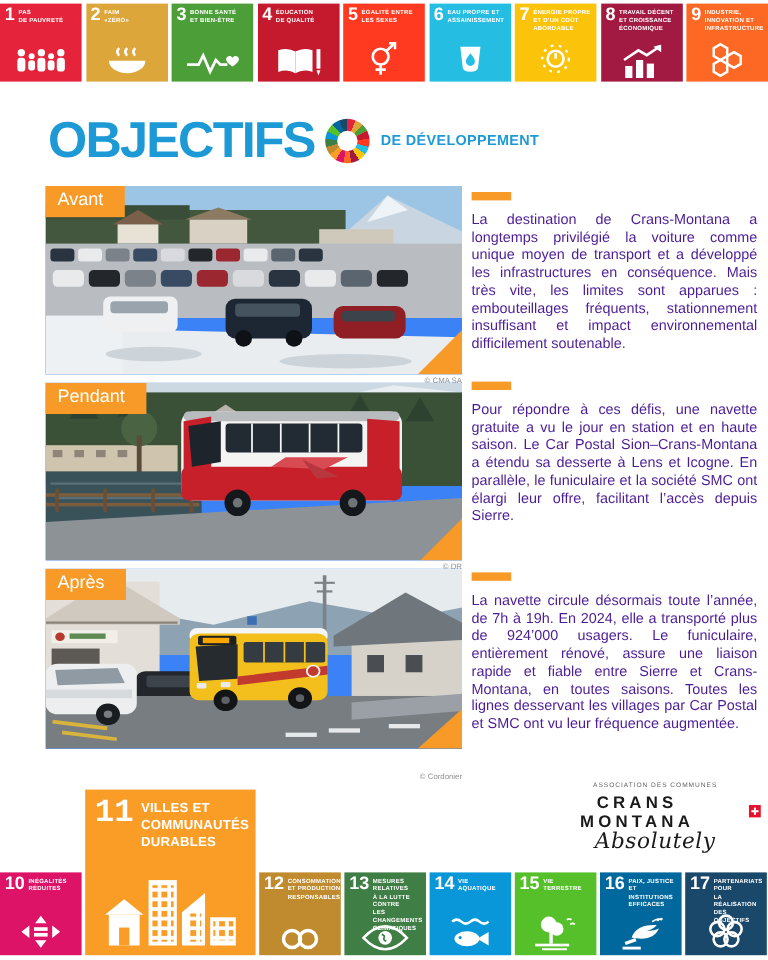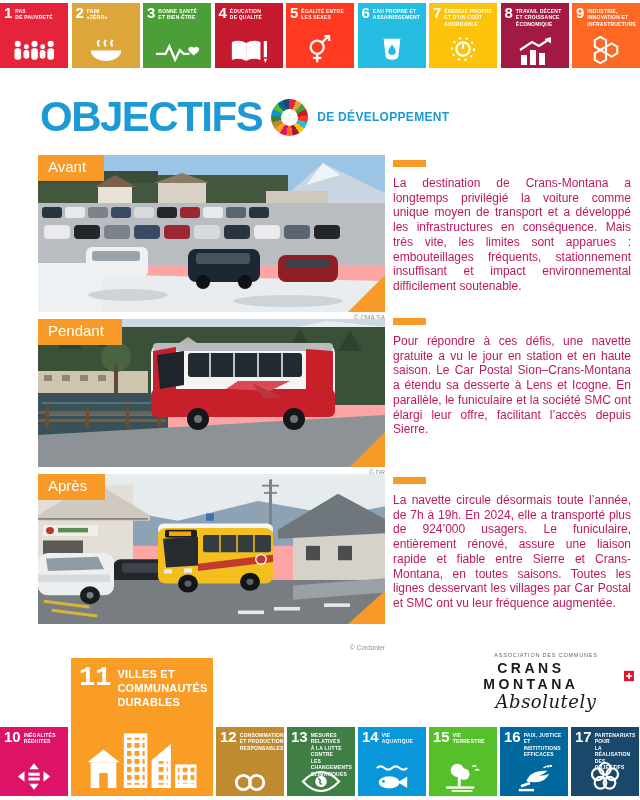--- a/index.html
+++ b/index.html
@@ -30,31 +30,31 @@
       #c5192d 17.6% 23.5%,#ff3a21 23.5% 29.4%,#26bde2 29.4% 35.3%,#fcc30b 35.3% 41.2%,
       #a21942 41.2% 47.1%,#fd6925 47.1% 52.9%,#dd1367 52.9% 58.8%,#fd9d24 58.8% 64.7%,
       #bf8b2e 64.7% 70.6%,#3f7e44 70.6% 76.5%,#0a97d9 76.5% 82.4%,#56c02b 82.4% 88.2%,
       #00689d 88.2% 94.1%,#19486a 94.1% 100%);}
   .sdg-wheel::after{content:"";position:absolute;inset:10px;border-radius:50%;background:#fff;}
   .title-right{display:flex;flex-direction:column;line-height:1;}
   .title-sub-top{font-size:12px;font-weight:700;letter-spacing:.3px;}
   .title-sub-bottom{font-size:29px;font-weight:700;letter-spacing:-.5px;margin-top:1px;}
 
   
-  .photo{position:absolute;left:38px;width:347px;overflow:hidden;background:#fca5a5;}
+  .photo{position:absolute;left:38px;width:347px;overflow:hidden;background:#3b82f6;}
   .photo svg{display:block;width:100%;height:100%;}
   .photo-label{position:absolute;top:0;left:0;color:#fff;font-size:15px;
                padding:3px 18px 5px 10px;line-height:1.2;}
   .credit{position:absolute;left:38px;width:347px;text-align:right;
           font-size:6.5px;color:#8f8f8f;line-height:1;}
 
   
   .textblock{position:absolute;left:393px;width:238px;}
   .accent-bar{width:33px;height:7px;margin-bottom:9px;}
-  .para{font-size:12px;line-height:14.7px;color:#be185d;text-align:justify;}
+  .para{font-size:12px;line-height:14.7px;color:#4c1d95;text-align:justify;}
 
   
   .brand{position:absolute;left:458px;top:652px;width:176px;text-align:center;color:#1a1a1a;}
   .brand-assoc{font-size:5.5px;letter-spacing:.8px;color:#666;}
   .brand-name{display:flex;align-items:center;justify-content:center;gap:20px;
               font-size:14px;font-weight:700;letter-spacing:3.5px;margin-top:2px;}
   .brand-tagline{font-family:"DejaVu Serif",serif;font-style:italic;font-size:18px;
                  margin-top:-1px;letter-spacing:.5px;}
 </style>
 </head>

